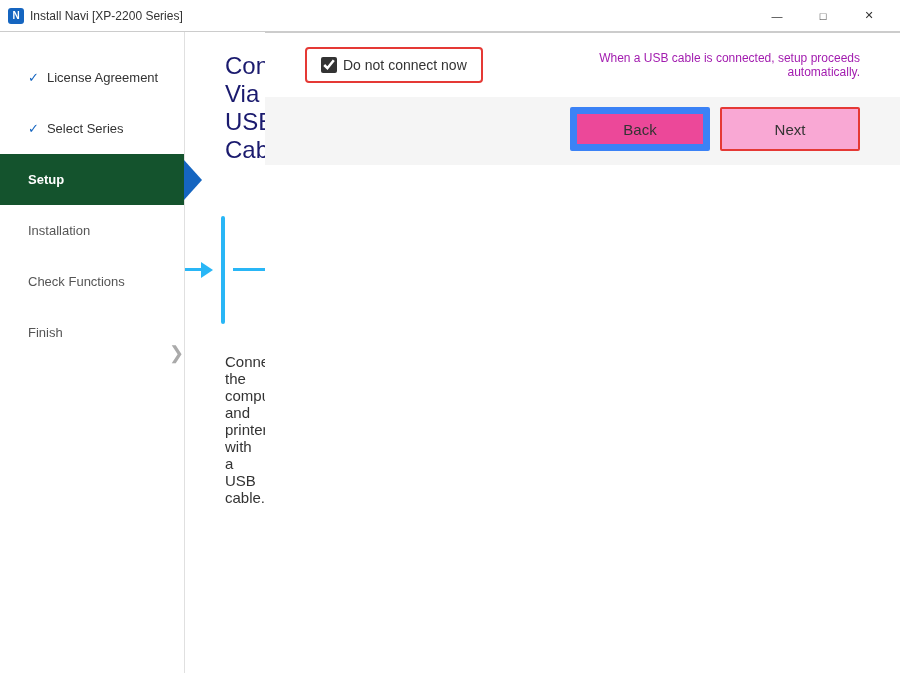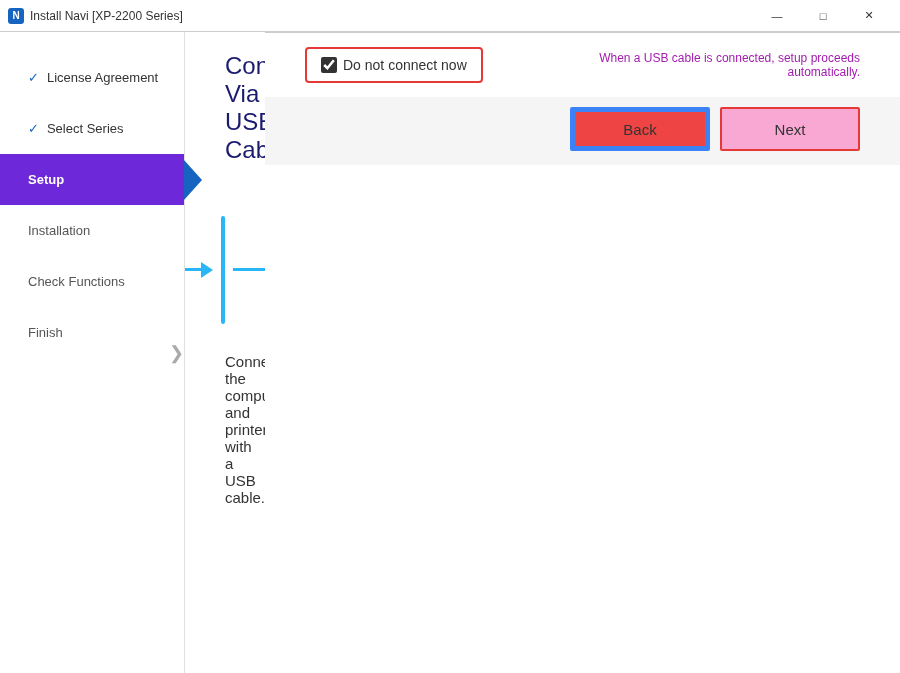--- a/index.html
+++ b/index.html
@@ -57,21 +57,21 @@
       padding: 18px 16px 18px 28px;
       font-size: 13px;
       color: #333;
       position: relative;
       display: flex; align-items: center; gap: 8px;
     }
     .sidebar-item .check {
       color: #1565c0; font-size: 13px;
     }
     .sidebar-item.active {
-      background: #6d28d9;
+      background: #14532d;
       color: #fff;
       font-weight: 600;
     }
     .sidebar-item.active::after {
       content: '';
       position: absolute;
       right: -18px;
       top: 50%;
       transform: translateY(-50%);
       width: 0; height: 0;
@@ -258,22 +258,22 @@
       align-items: center;
       padding: 10px 40px 14px 40px;
       gap: 10px;
       background: #f5f5f5;
     }
     .btn-back, .btn-next {
       min-width: 140px; height: 44px;
       font-size: 15px;
       cursor: pointer;
       border-radius: 2px;
-      border: 5px solid #3b82f6;
-      background: #ef4444;
+      border: 7px solid #3b82f6;
+      background: #ec4899;
       color: #333;
     }
     .btn-next {
       background: #f9a8d4;
       border: 2px solid #e53935;
     }
 
     
     .content-inner::-webkit-scrollbar { width: 10px; }
     .content-inner::-webkit-scrollbar-track { background: #f0f0f0; }

